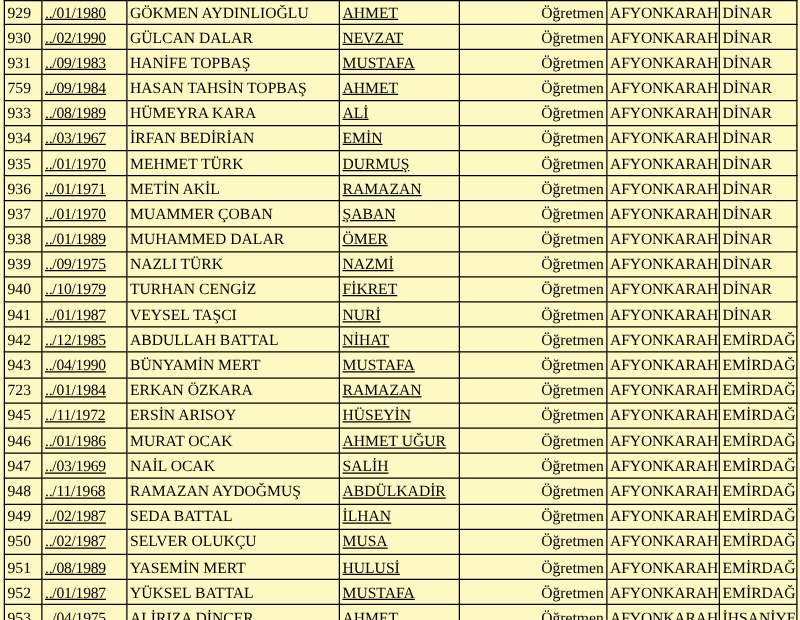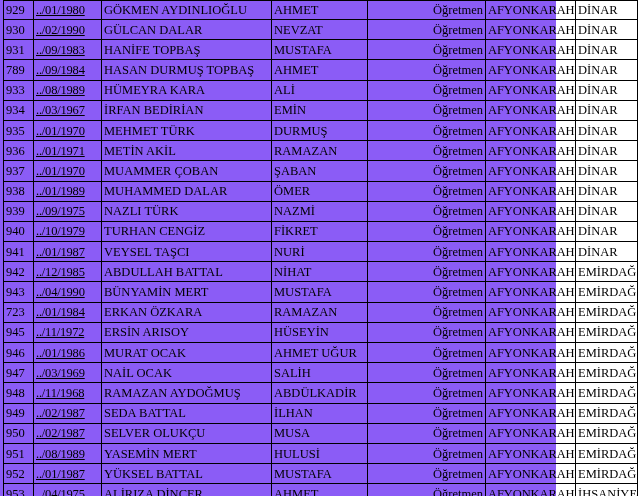--- a/index.html
+++ b/index.html
@@ -9,23 +9,23 @@
   }
   body {
     width: 640px;
     height: 496px;
     font-family: "Liberation Serif", serif;
     color: #000000;
     overflow: hidden;
   }
   .page {
     position: relative;
-    width: 556px;
+    width: 640px;
     height: 496px;
-    background: #8b5cf6;
+    background: #fef9c3;
   }
   table.roster {
     border-collapse: collapse;
     table-layout: fixed;
     width: 634px;
     margin-left: 3px;
     margin-top: 0px;
   }
   table.roster td {
     border: 1px solid #000000;
@@ -58,20 +58,21 @@
     text-decoration: underline;
   }
   td.name {
     font-size: 13px;
     padding-left: 4px;
     margin-top: 32px;
   }
   td.father {
     font-size: 13px;
     padding-left: 4px;
+    text-decoration: underline;
   }
   td.title {
     font-size: 12px;
     padding-left: 5px;
     text-align: right;
   }
   td.prov {
     font-size: 8.5px;
     font-family: "Liberation Serif", serif;
     letter-spacing: -0.1px;
@@ -123,23 +124,23 @@
         <tr>
           <td class="no">931</td>
           <td class="id">../09/1983</td>
           <td class="name">HANİFE TOPBAŞ</td>
           <td class="father">MUSTAFA</td>
           <td class="title">Öğretmen</td>
           <td class="prov">AFYONKARAHİSAR</td>
           <td class="dist">DİNAR</td>
         </tr>
         <tr>
-          <td class="no">789</td>
+          <td class="no">759</td>
           <td class="id">../09/1984</td>
-          <td class="name">HASAN DURMUŞ TOPBAŞ</td>
+          <td class="name">HASAN TAHSİN TOPBAŞ</td>
           <td class="father">AHMET</td>
           <td class="title">Öğretmen</td>
           <td class="prov">AFYONKARAHİSAR</td>
           <td class="dist">DİNAR</td>
         </tr>
         <tr>
           <td class="no">933</td>
           <td class="id">../08/1989</td>
           <td class="name">HÜMEYRA KARA</td>
           <td class="father">ALİ</td>

